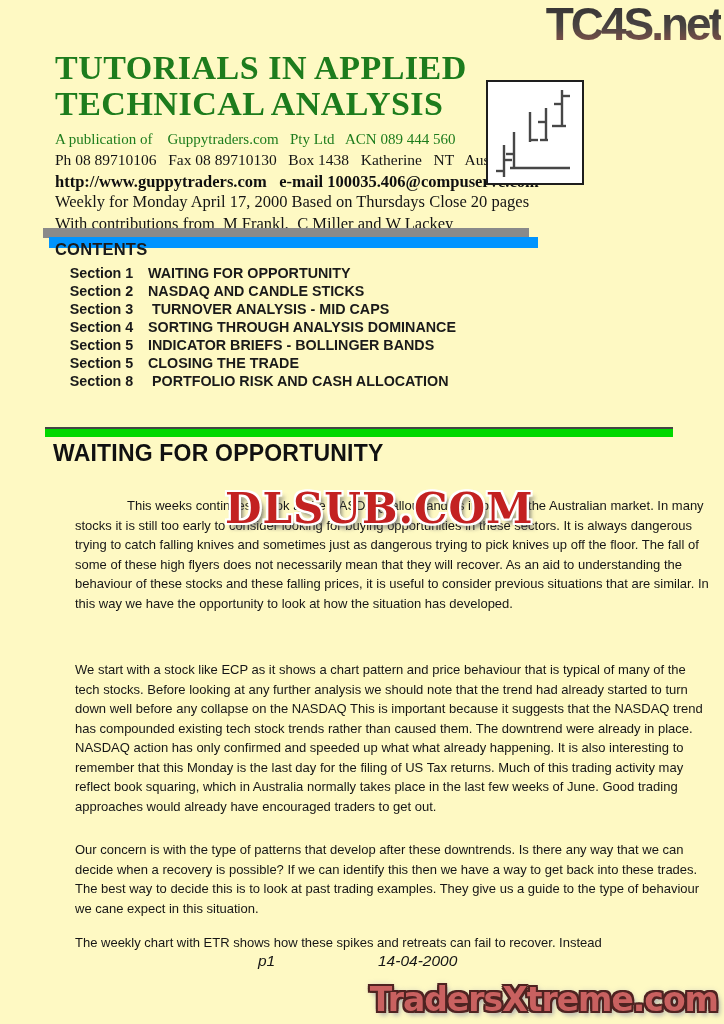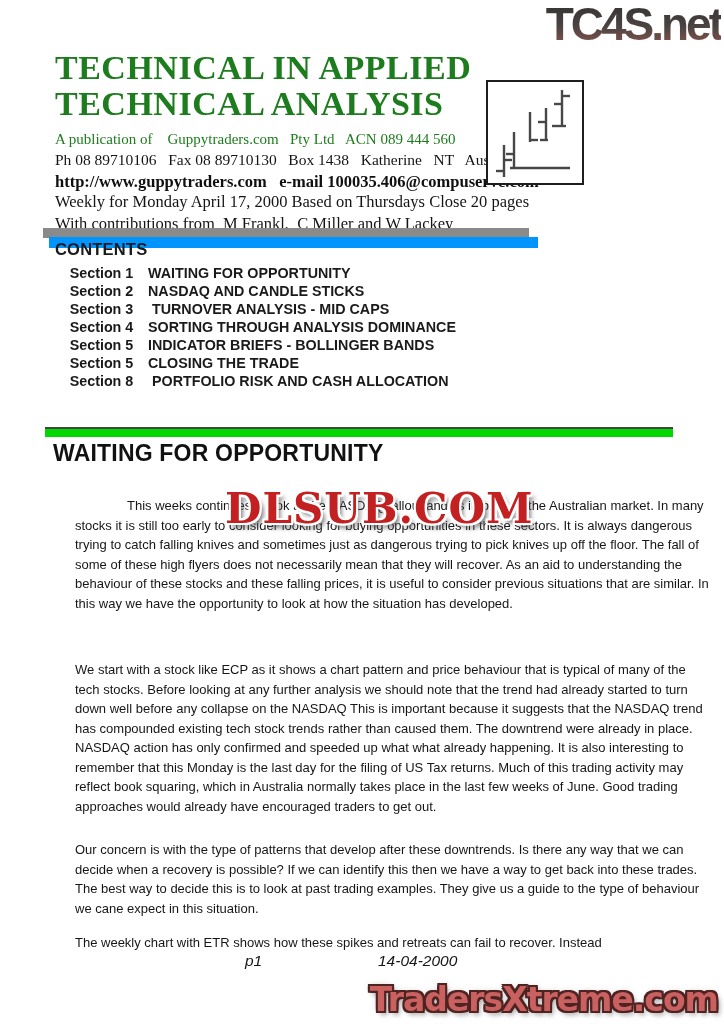--- a/index.html
+++ b/index.html
@@ -1,18 +1,18 @@
 <!DOCTYPE html>
 <html><head>
 <meta charset="utf-8">
 <style>
   html,body{margin:0;padding:0;background:#e8e8e8;}
   .page{
     position:relative;width:724px;height:1024px;margin:0 auto;
-    background:#ffffff;overflow:hidden;
+    background:#fef9c3;overflow:hidden;
     font-family:"Liberation Sans",sans-serif;color:#1a1a1a;
   }
   .pre{white-space:pre;}
 
   
   .tc4s{
     position:absolute;top:-4px;right:3px;
     font-family:"Liberation Sans",sans-serif;font-weight:bold;
     font-size:46px;letter-spacing:-3px;color:#3e3a39;
     transform:scaleY(1.02);transform-origin:top right;
@@ -76,21 +76,21 @@
     font-size:13px;line-height:19.5px;color:#161616;
   }
   .para-1{top:492px;text-indent:52px;}
   .para-2{top:656px;}
   .para-3{top:836px;}
   .para-4{top:929px;}
 
   
   .footer{position:absolute;left:0;top:952px;width:724px;height:20px;
     font-style:italic;font-size:15.5px;color:#161616;}
-  .page-num{position:absolute;left:245px;}
+  .page-num{position:absolute;left:258px;}
   .issue-date{position:absolute;left:378px;}
 
   
   .dlsub{
     position:absolute;left:225px;top:484px;
     font-family:"DejaVu Serif",serif;font-weight:bold;
     font-size:42px;letter-spacing:1px;color:#c32121;
     text-shadow:
       -2px -2px 0 #fff, 2px -2px 0 #fff, -2px 2px 0 #fff, 2px 2px 0 #fff,
       -2px 0 0 #fff, 2px 0 0 #fff, 0 -2px 0 #fff, 0 2px 0 #fff,
@@ -110,21 +110,21 @@
 </style>
 </head>
 <body>
 
 <div class="page">
 
   <div class="tc4s">TC4S.net</div>
 
   <div class="masthead">
     <div class="mast-title">
-      <div>TECHNICAL IN APPLIED</div>
+      <div>TUTORIALS IN APPLIED</div>
       <div>TECHNICAL ANALYSIS</div>
     </div>
     <div class="pub-line pre">A publication of    Guppytraders.com   Pty Ltd   ACN 089 444 560</div>
     <div class="contact-line pre">Ph 08 89710106   Fax 08 89710130   Box 1438   Katherine   NT   Australia   0851</div>
     <div class="web-line pre">http://www.guppytraders.com   e-mail 100035.406@compuserve.com</div>
   </div>
 
   <div class="logo-box">
     <svg width="94" height="101" viewBox="0 0 94 101">
       <g stroke="#474747" stroke-width="2.4" fill="none">

